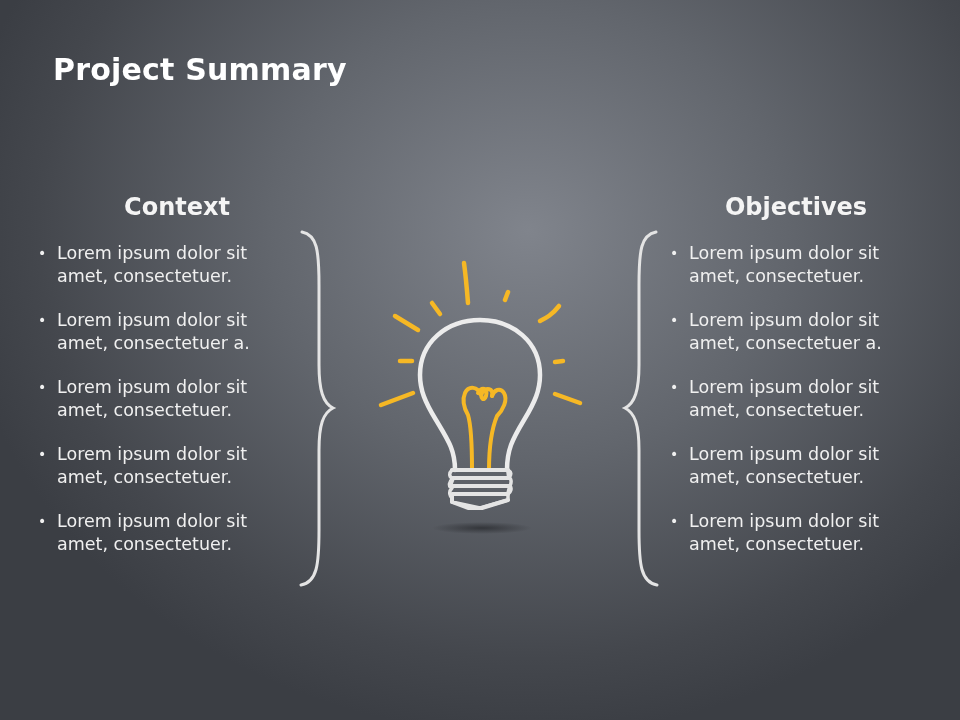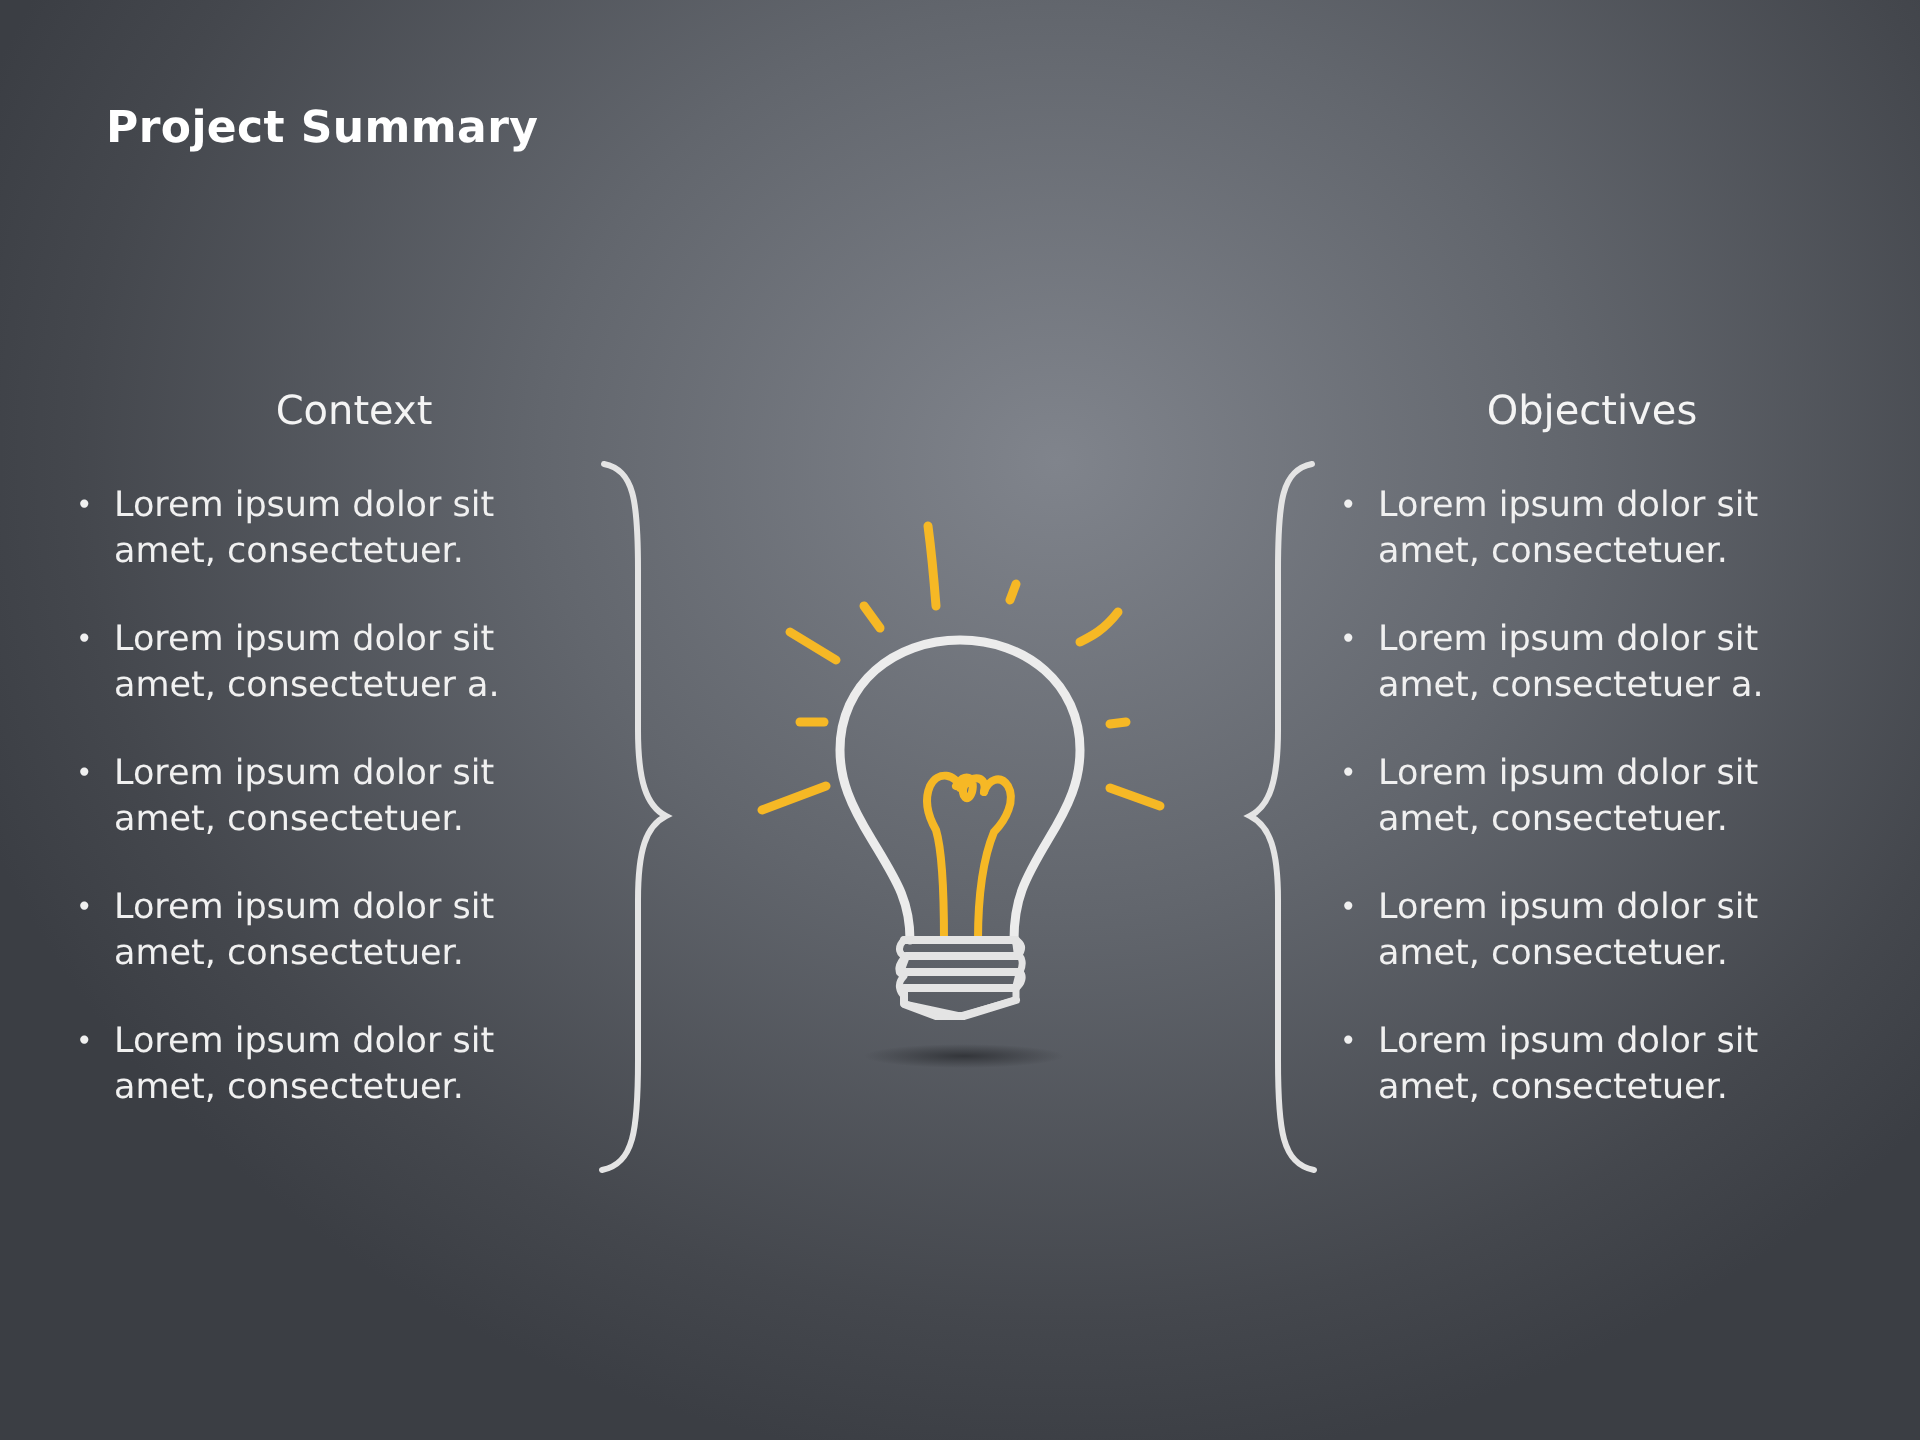--- a/index.html
+++ b/index.html
@@ -5,24 +5,24 @@
   html, body { margin:0; padding:0; }
   body {
     width:960px; height:720px; overflow:hidden; position:relative;
     font-family:"DejaVu Sans", sans-serif;
     background: radial-gradient(ellipse 60% 70% at 55% 32%, #80848c 0%, #62666d 45%, #44474d 85%, #3b3e44 100%);
     color:#f2f2f2;
   }
   .title {
     position:absolute; left:53px; top:52px;
     font-family:"DejaVu Sans", sans-serif; font-weight:bold;
-    font-size:22px; color:#ffffff; letter-spacing:0.2px;
+    font-size:30px; color:#ffffff; letter-spacing:0.2px;
   }
   .col-heading {
-    position:absolute; top:193px; font-weight:normal; font-size:20px; color:#f4f4f4;
+    position:absolute; top:193px; font-weight:bold; font-size:24px; color:#f4f4f4;
     text-align:center;
   }
   .list {
     position:absolute; top:242px; margin:0; padding:0; list-style:none;
     font-size:17.5px; line-height:23px; color:#f0f0f0;
   }
   .list li {
     position:relative; padding-left:19px; margin-bottom:21px; width:230px;
   }
   .list li .bullet {

